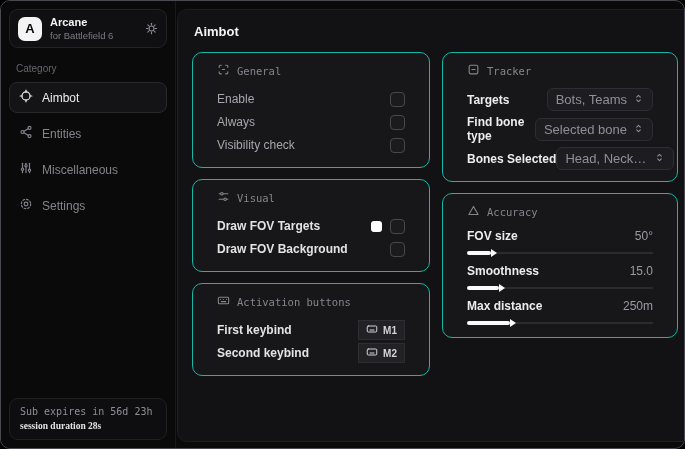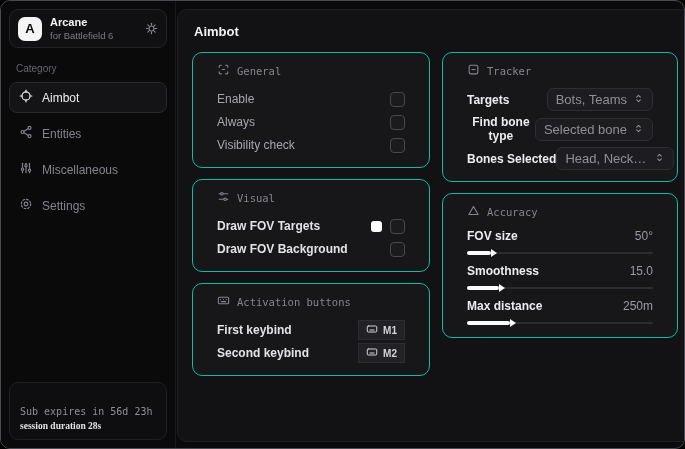--- a/index.html
+++ b/index.html
@@ -34,34 +34,34 @@
   .nav { display: flex; flex-direction: column; gap: 5px; }
   .nav-item {
     display: flex; align-items: center; gap: 9px; padding: 6px 9px;
     border-radius: 8px; color: #84848d; font-size: 12px; border: 1px solid transparent;
     cursor: default;
   }
   .nav-item.active { background: #141417; border-color: #28282d; color: #ececef; }
   .nav-item svg { flex: none; }
   .spacer { flex: 1; }
   .subbox {
-    border: 1px solid #202024; background: #0e0e10; border-radius: 9px; padding: 23px 10px 8px;
+    border: 1px solid #202024; background: #0e0e10; border-radius: 9px; padding: 7px 10px 8px;
   }
   .sub-line1 { font-family: "DejaVu Sans Mono", monospace; font-size: 10px; color: #8f8f98; white-space: nowrap; }
   .sub-line2 { font-size: 9.5px; font-weight: 700; color: #e2e2e6; margin-top: 4px; font-family: Liberation Serif, serif; }
   
   .main { flex: 1; padding: 8px 8px 6px 1px; }
   .panel {
     height: 100%; background: #121214; border: 1px solid #1e1e22;
     border-radius: 10px; padding: 12px 14px; overflow: hidden;
   }
   .page-title { font-size: 13px; font-weight: 700; color: #f4f4f5; margin: 2px 0 13px 2px; }
   .cols { display: flex; gap: 12px; align-items: flex-start; }
   .col-left  { width: 238px; display: flex; flex-direction: column; gap: 11px; }
-  .col-right { width: 236px; display: flex; flex-direction: column; gap: 11px; text-align: center; }
+  .col-right { width: 236px; display: flex; flex-direction: column; gap: 11px; }
   .card {
     background: #17171a; border: 1px solid #14b8a6; border-radius: 10px;
     padding: 10px 24px 11px; width: 100%;
   }
   .card-head {
     display: flex; align-items: center; gap: 7px;
     font-family: "DejaVu Sans Mono", monospace; font-size: 10.5px; color: #85858e;
     margin-bottom: 10px;
   }
   .row { display: flex; align-items: center; justify-content: space-between; min-height: 22px; }

